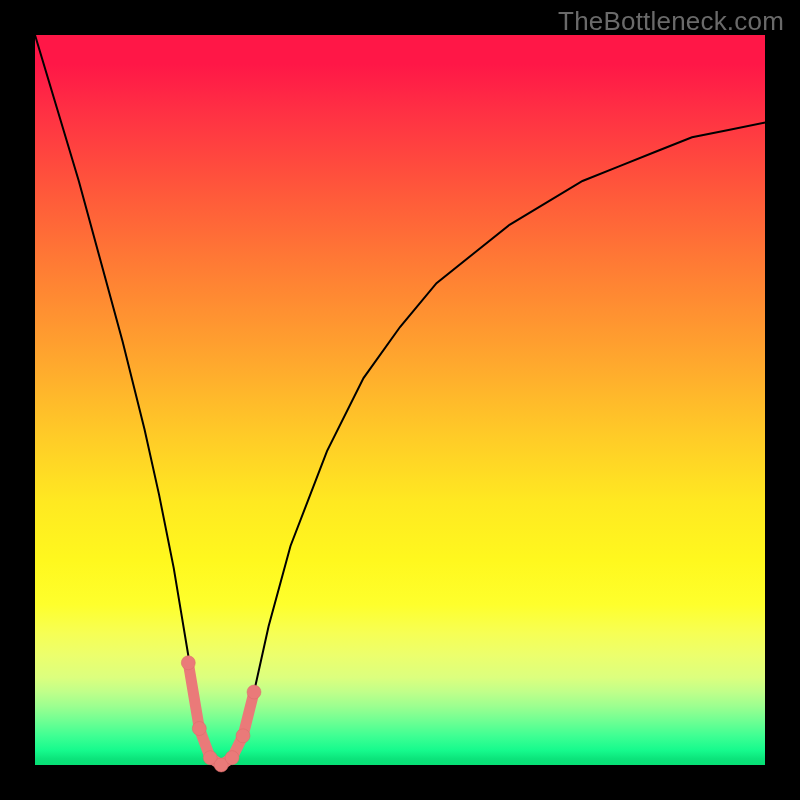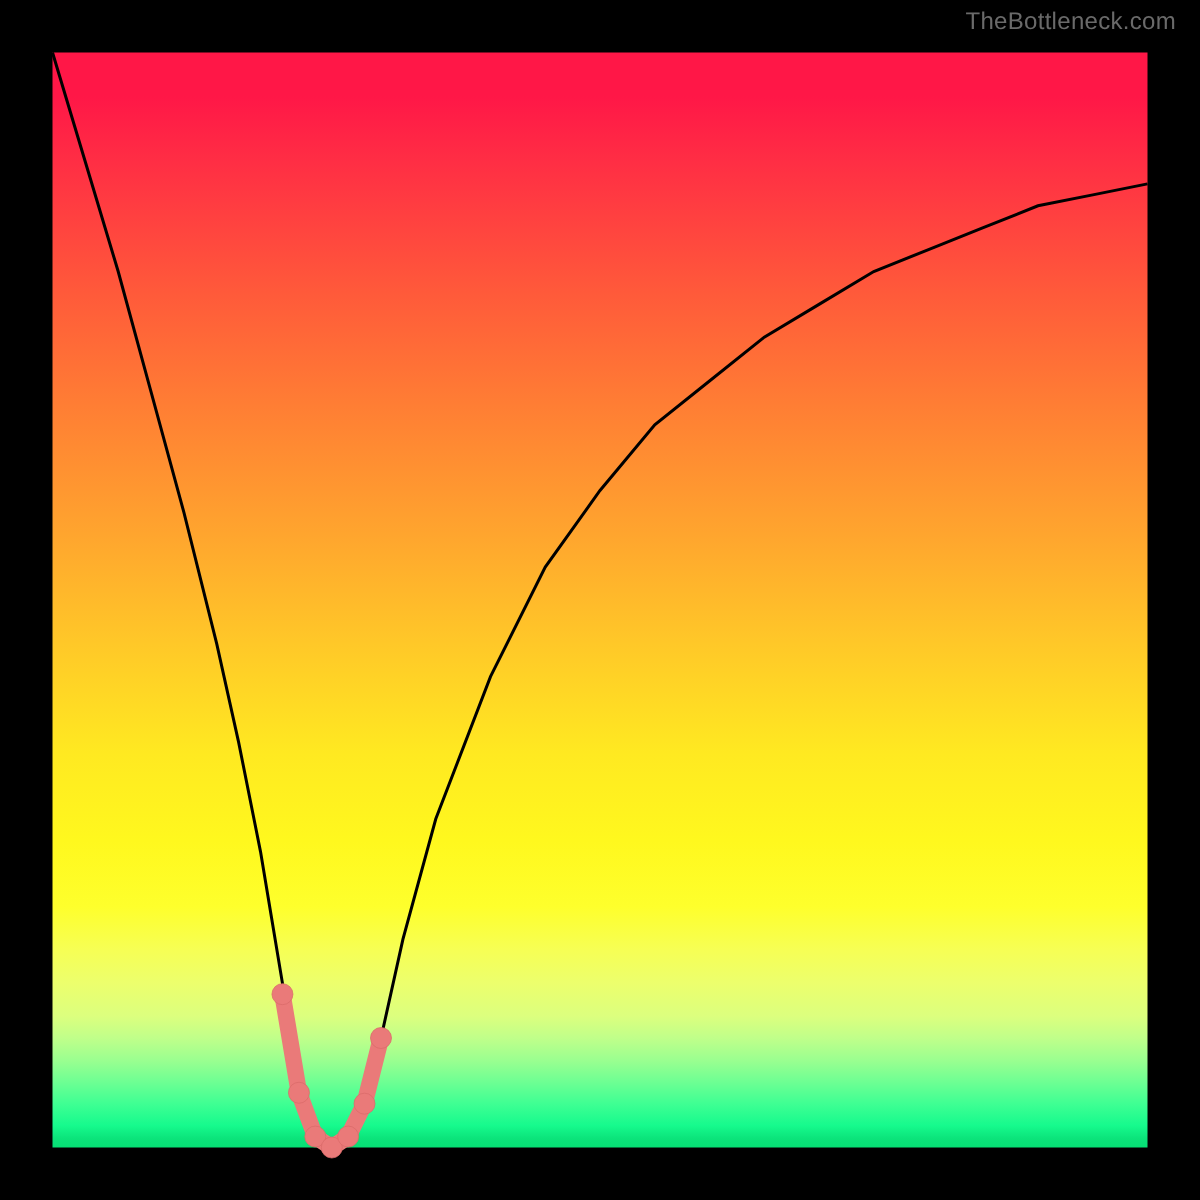--- a/index.html
+++ b/index.html
@@ -48,21 +48,21 @@
       #16fa8d 98%,
       #0be37a 99.2%,
       #06e075 100%
     );
   }
   .watermark {
     position: absolute;
     top: 6px;
     right: 16px;
     color: #6a6a6a;
-    font-size: 16px;
+    font-size: 26px;
     font-weight: 400;
     letter-spacing: 0.2px;
     user-select: none;
   }
   svg.curves {
     position: absolute;
     left: 35px;
     top: 35px;
     width: 730px;
     height: 730px;

